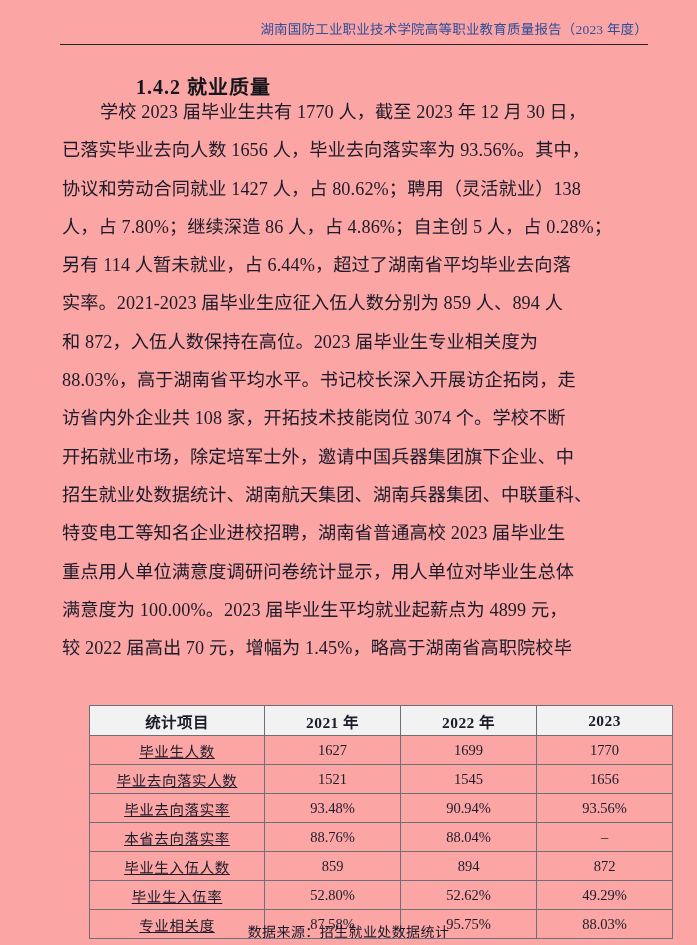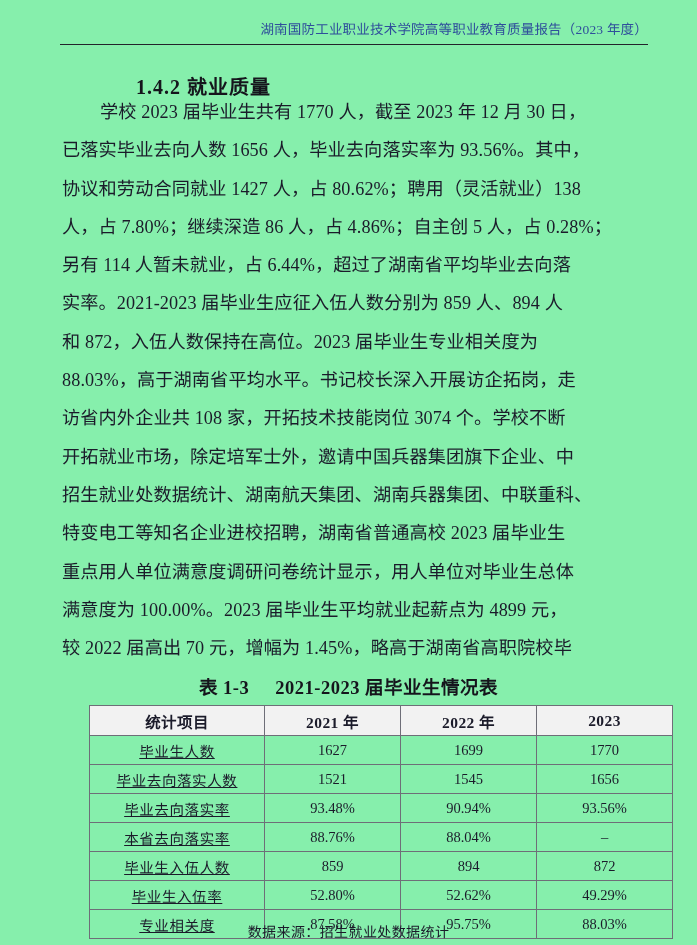--- a/index.html
+++ b/index.html
@@ -5,21 +5,21 @@
 <style>
   html, body {
     margin: 0;
     padding: 0;
     background: #ffffff;
   }
   .page {
     position: relative;
     width: 697px;
     height: 945px;
-    background: #86efac;
+    background: #fca5a5;
     font-family: "Liberation Serif", "DejaVu Serif", serif;
     color: #1a1a28;
     overflow: hidden;
     box-sizing: border-box;
   }
 
   
   .page-header {
     position: absolute;
     top: 18px;
@@ -162,23 +162,20 @@
       <div class="body-line">88.03%，高于湖南省平均水平。书记校长深入开展访企拓岗，走</div>
       <div class="body-line">访省内外企业共 108 家，开拓技术技能岗位 3074 个。学校不断</div>
       <div class="body-line">开拓就业市场，除定培军士外，邀请中国兵器集团旗下企业、中</div>
       <div class="body-line">招生就业处数据统计、湖南航天集团、湖南兵器集团、中联重科、</div>
       <div class="body-line">特变电工等知名企业进校招聘，湖南省普通高校 2023 届毕业生</div>
       <div class="body-line">重点用人单位满意度调研问卷统计显示，用人单位对毕业生总体</div>
       <div class="body-line">满意度为 100.00%。2023 届毕业生平均就业起薪点为 4899 元，</div>
       <div class="body-line">较 2022 届高出 70 元，增幅为 1.45%，略高于湖南省高职院校毕</div>
     </div>
 
-  <div class="table-caption">
-    <span>表 1-3</span><span class="caption-gap"></span><span>2021-2023 届毕业生情况表</span>
-  </div>
 
   <table class="data-table">
     <colgroup>
       <col class="c0">
         <col class="c1">
         <col class="c2">
         <col class="c3">
     </colgroup>
     <thead>
       <tr>

